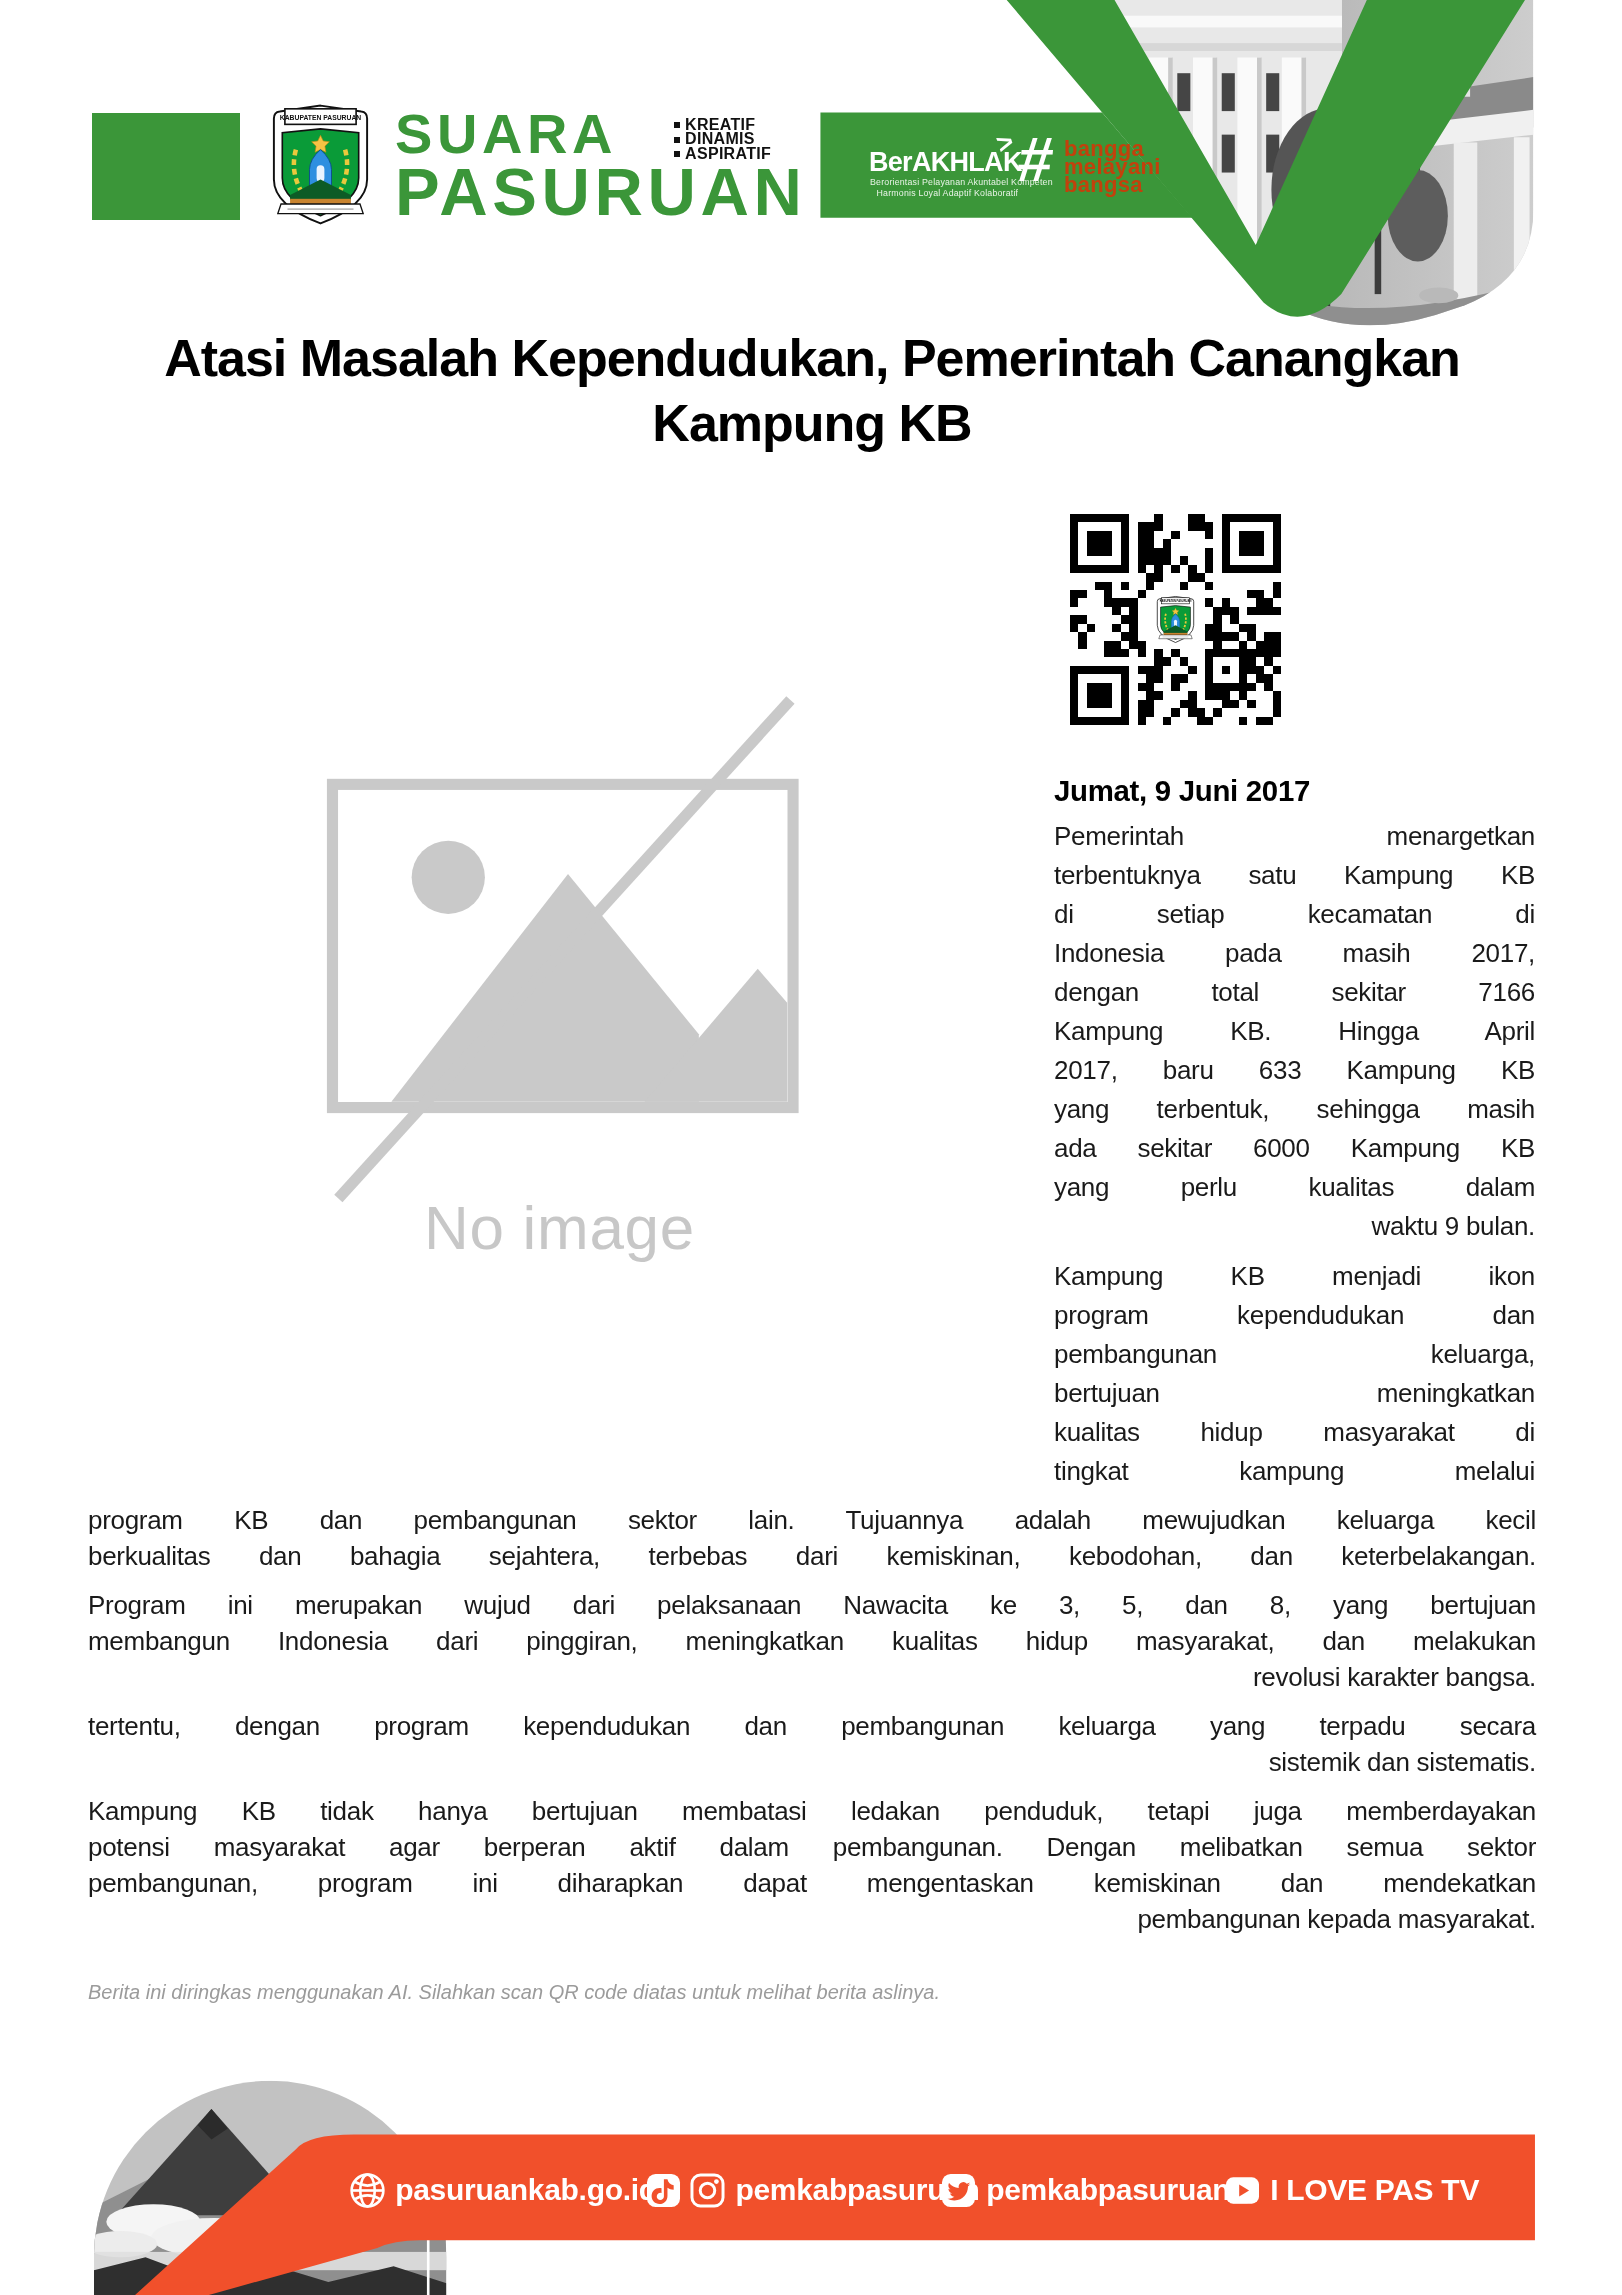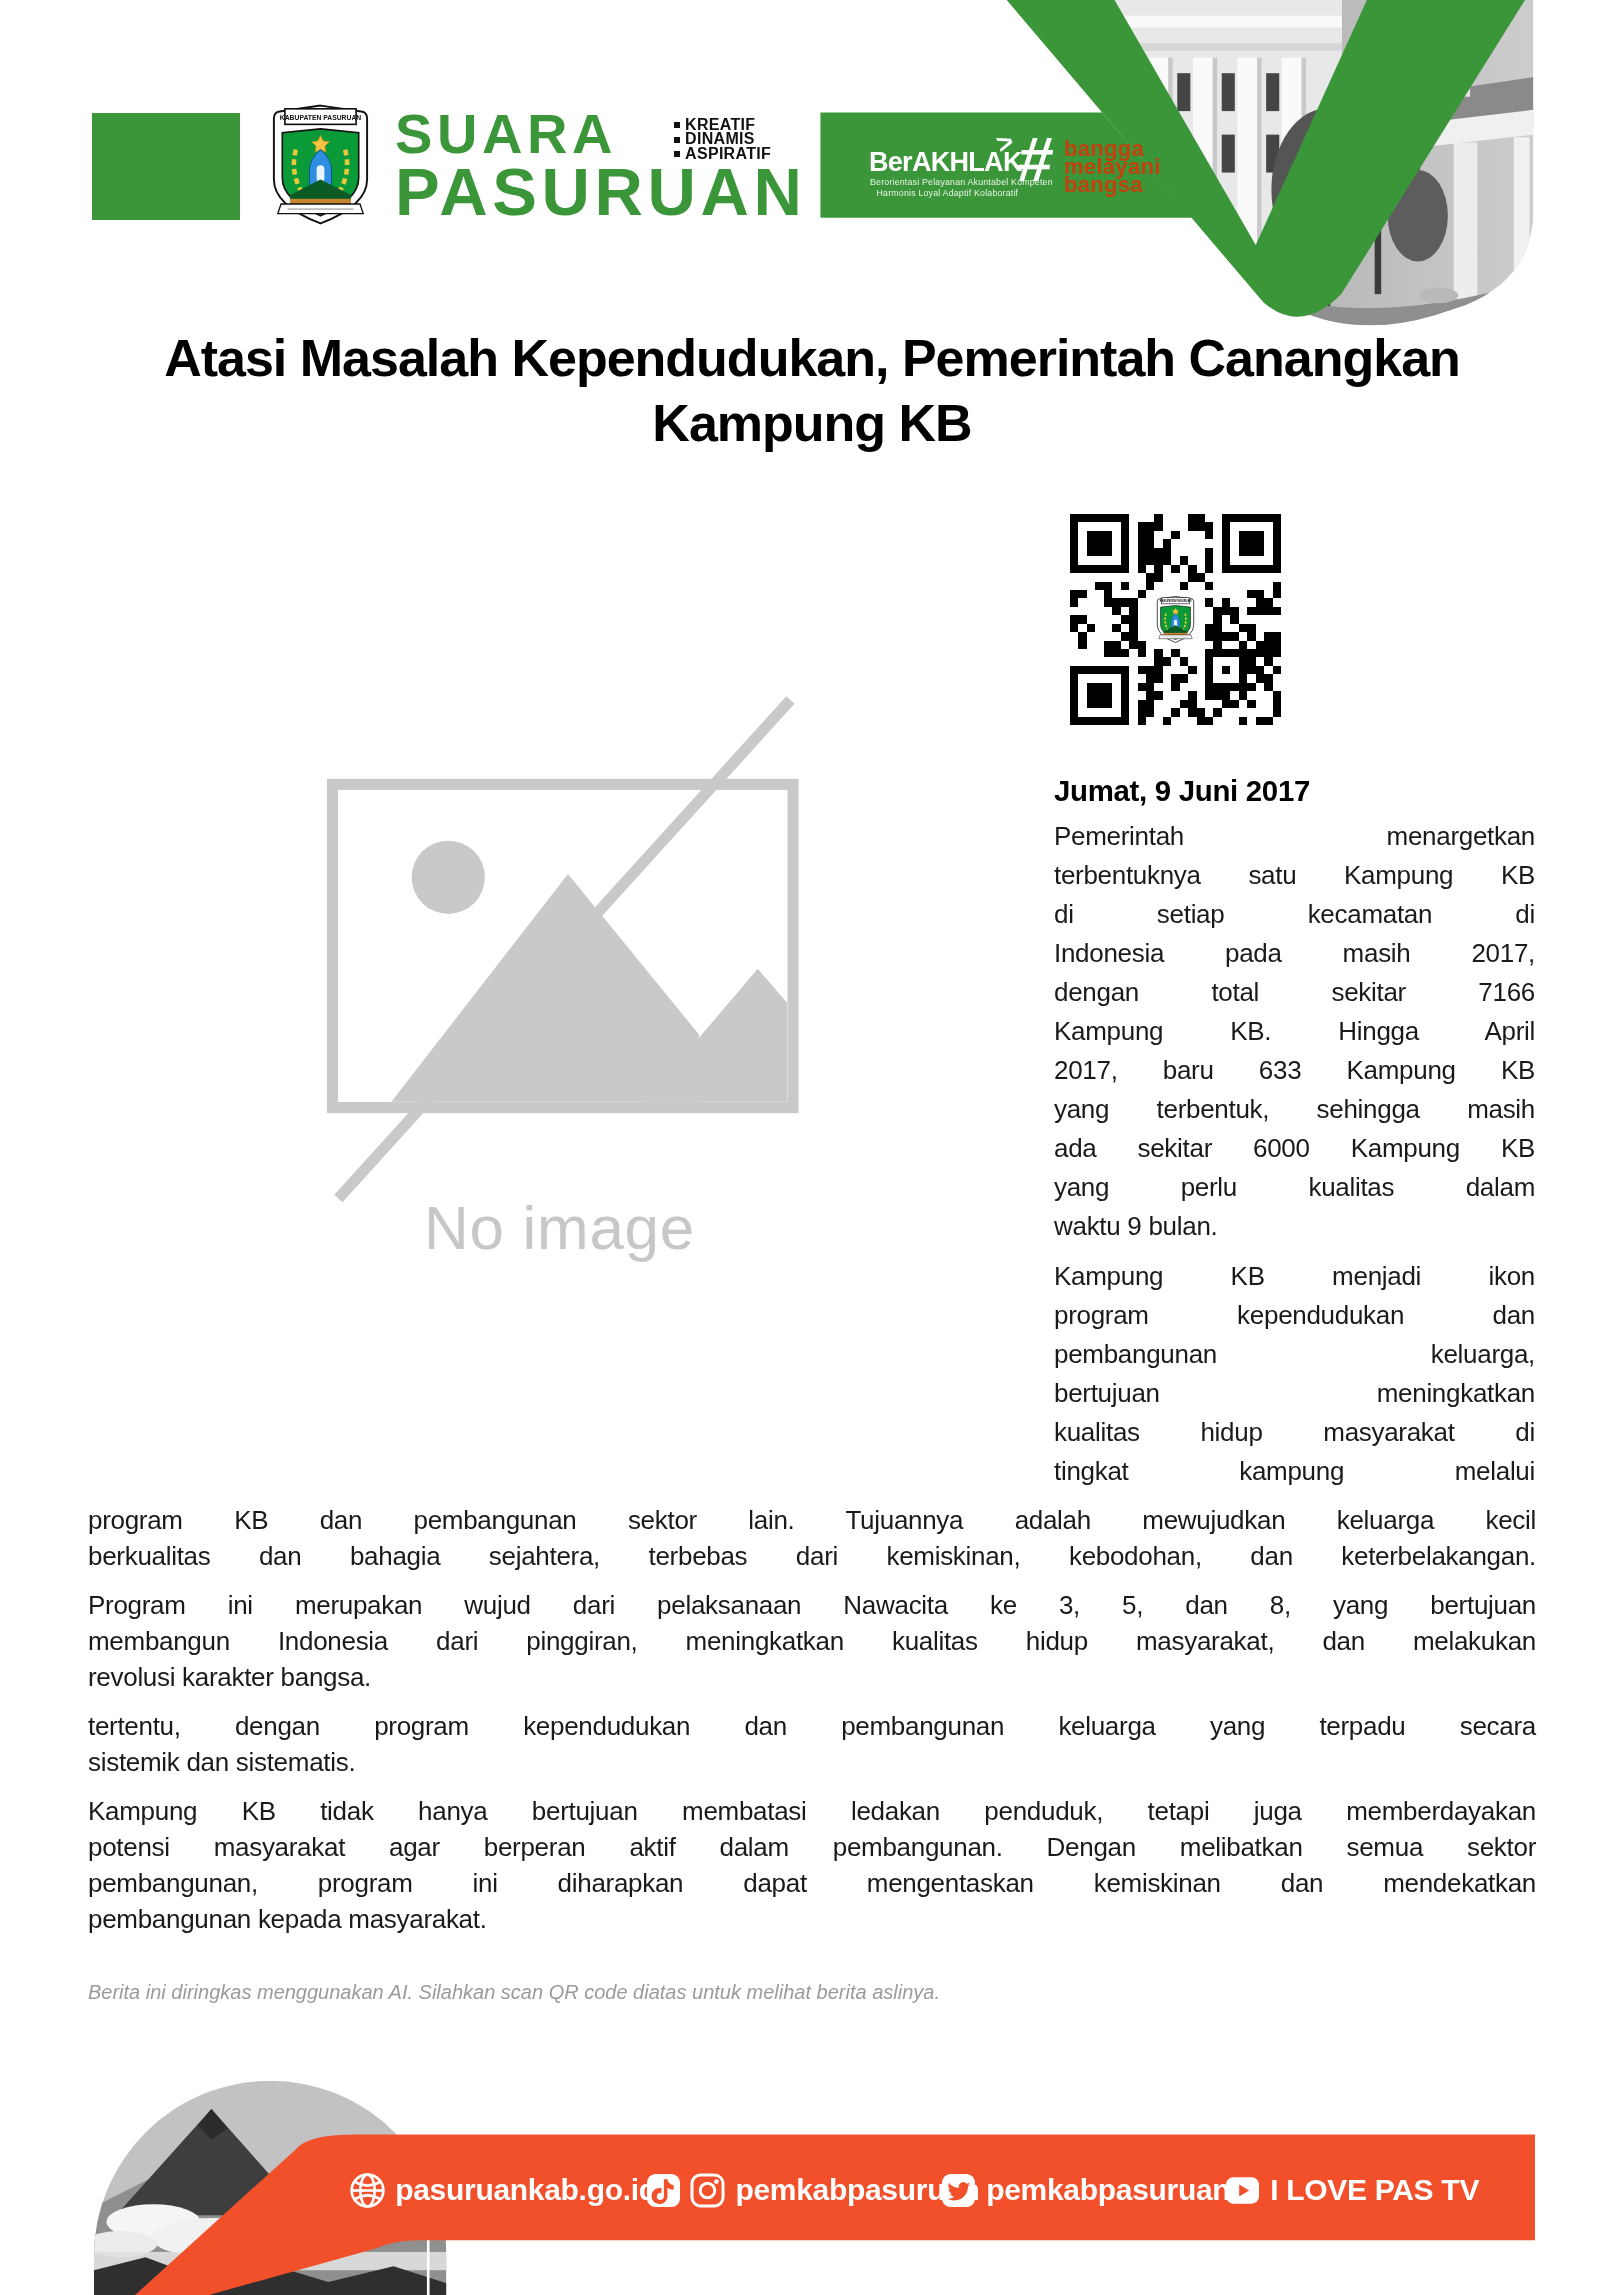--- a/index.html
+++ b/index.html
@@ -32,21 +32,21 @@
   .date{position:absolute;left:1054px;top:772px;width:481px;font-size:29.4px;font-weight:bold;color:#000;line-height:37px;letter-spacing:-0.3px;}
   .noimg{position:absolute;left:314px;top:681px;width:491px;height:543px;}
   .noimg-label{position:absolute;left:314px;top:1192px;width:491px;text-align:center;color:#c7c7c7;font-size:62px;font-weight:400;letter-spacing:0.7px;}
   .col{color:#1a1a1a;font-size:26px;letter-spacing:-0.3px;}
   .narrow{position:absolute;left:1054px;top:817px;width:481px;}
   .narrow .tline{line-height:39px;}
   .wide{position:absolute;left:88px;top:1502px;width:1448px;}
   .wide .tline{line-height:36px;}
   .narrow .para + .para{margin-top:10.5px;}
   .wide .para + .para{margin-top:13px;}
-  .tline{text-align:left;}
+  .tline{text-align:right;}
   .tline.stretch{text-align:justify;text-align-last:justify;}
   .footnote{position:absolute;left:88px;top:1981px;width:1448px;font-size:20px;font-style:italic;color:#9b9b9b;letter-spacing:0;}
   
   .footer-art{position:absolute;left:0;top:2073px;width:1623px;height:222px;}
   .social{position:absolute;top:2169px;height:42px;display:flex;align-items:center;gap:9.2px;color:#fff;font-weight:bold;font-size:30px;letter-spacing:-0.3px;white-space:nowrap;}
   .social .ic{display:flex;align-items:center;gap:7.2px;}
   .social svg{width:37px;height:37px;display:block;}
   .hidden-defs{position:absolute;width:0;height:0;overflow:hidden;}
 </style>
 </head>

